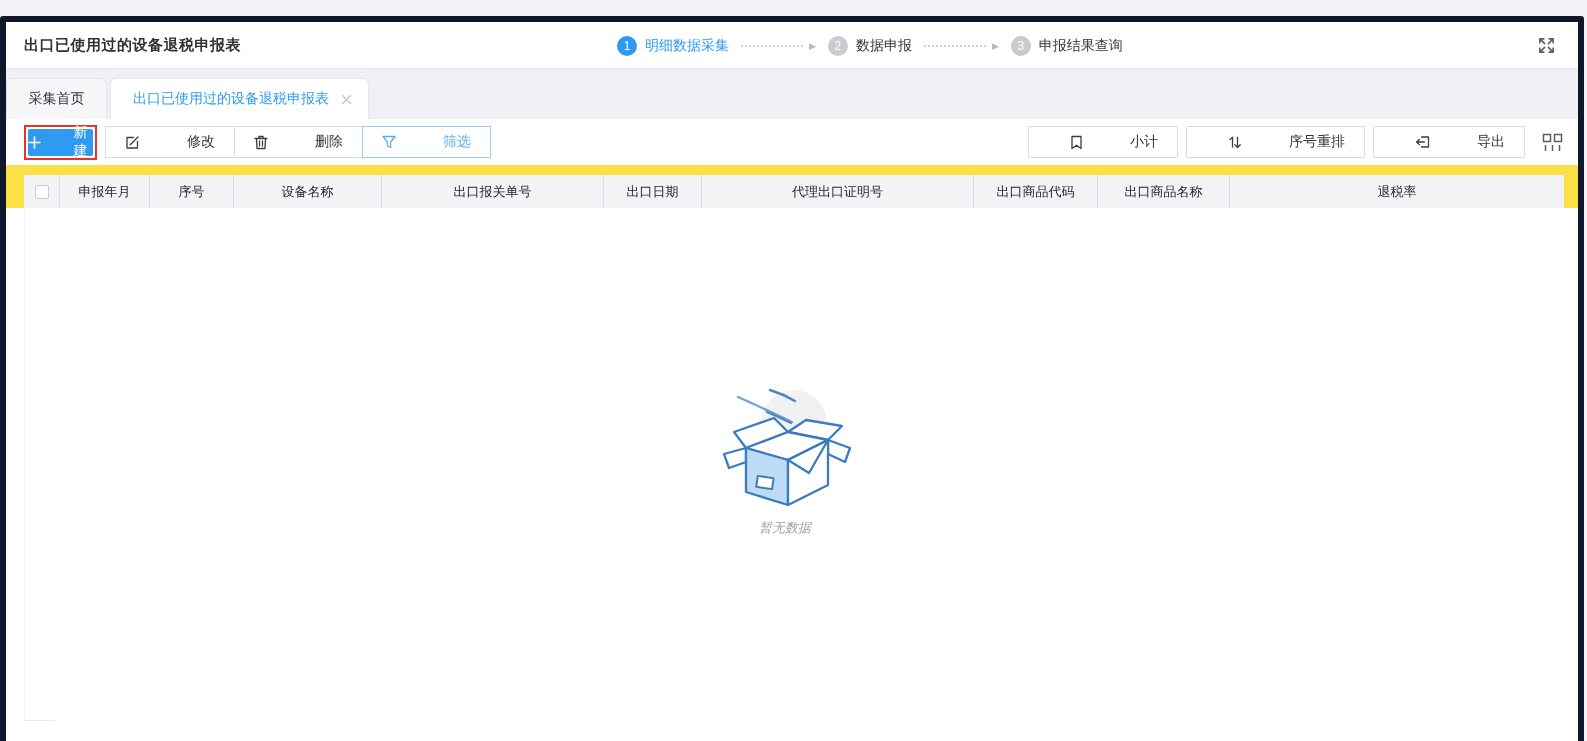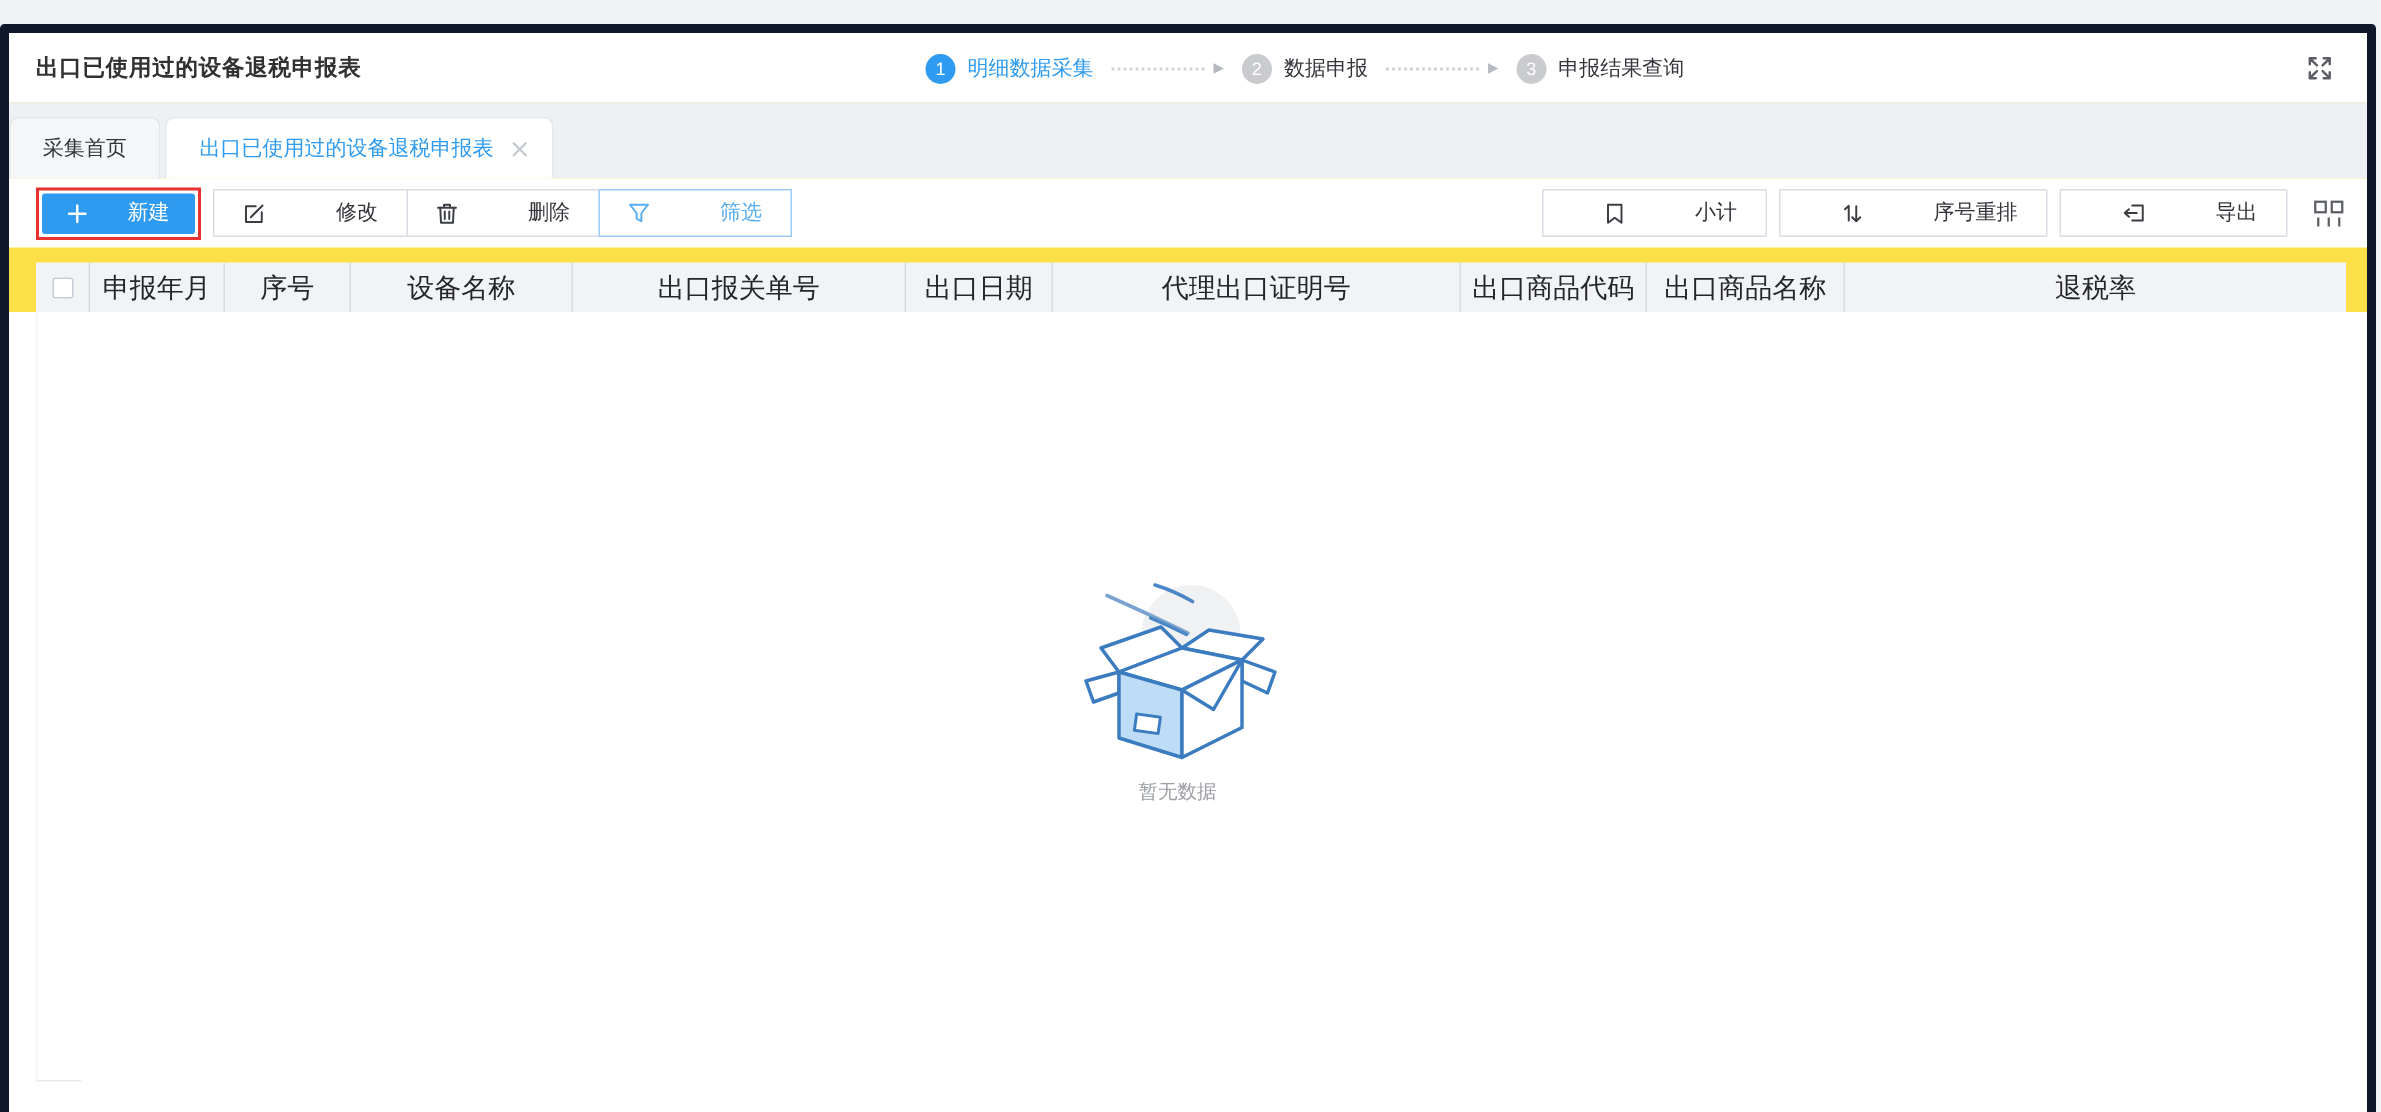--- a/index.html
+++ b/index.html
@@ -34,50 +34,50 @@
     border-bottom:none; color:#2e9bf0; }
   .tab-close { margin-left:12px; display:flex; align-items:center; }
 
   
   .toolbar { height:46px; display:flex; align-items:center; padding:0 14px 0 18px; background:#fff; }
   .annotation-box { border:2px solid #e8322e; padding:2px; display:inline-block; line-height:0; }
   .btn { height:32px; display:inline-flex; align-items:center; justify-content:center;
     background:#fff; border:1px solid #d9dce3; color:#33353a; font-size:14px;
     padding:0 19px; cursor:pointer; white-space:nowrap;gap:40px; }
   .btn .ico { margin-right:7px; display:flex; align-items:center; }
-  .btn-primary { height:27px; width:102px; background:#2e9bf0; border:none; color:#fff;
+  .btn-primary { height:27px; width:65px; background:#2e9bf0; border:none; color:#fff;
     font-size:14px; border-radius:2px; display:inline-flex; align-items:center;
     justify-content:center; cursor:pointer;gap:19px; }
   .btn-primary .ico { margin-right:8px; display:flex; }
   .btn-group { display:flex; margin-left:8px; }
   .btn-group .btn + .btn { margin-left:-1px; }
   .btn-filter { border-color:#9ccdf7; color:#57adf1; position:relative; z-index:1; }
   .toolbar-right { margin-left:auto; display:flex; align-items:center; }
   .toolbar-right .btn { border-radius:1px;padding-left:41px; }
   .toolbar-right .btn + .btn { margin-left:8px; }
   .col-setting-btn { margin-left:15px; width:24px; height:24px; border:none; background:none;
     display:flex; align-items:center; justify-content:center; cursor:pointer; }
 
   
   .grid-header { margin:10px 14px 0 18px; height:33px; background:#f2f3f5; display:flex; }
-  .hcell { display:flex; align-items:center; justify-content:center; font-size:18px;
+  .hcell { display:flex; align-items:center; justify-content:center; font-size:13px;
     color:#24262b; font-weight:500; border-right:1px solid #dadde3; flex:none; }
   .hcell:last-child { border-right:none; flex:1; }
   .cb-cell { width:36px; }
   .checkbox { width:14px; height:14px; background:#fff; border:1px solid #c8cdd5;
     border-radius:2px; cursor:pointer; }
   .c0{width:90px}.c1{width:84px}.c2{width:148px}.c3{width:222px}.c4{width:98px}
   .c5{width:272px}.c6{width:124px}.c7{width:132px}.c8{width:108px}
 
   
   .grid-body { position:relative; height:556px; background:#fff; }
   .fixed-col-line { position:absolute; left:18px; top:0; width:1px; height:513px; background:#f3f4f6; }
   .fixed-col-end { position:absolute; left:18px; top:512px; width:30px; height:1px; background:#e7e9ed; }
   .empty-state { position:absolute; left:0; right:14px; top:160px; display:flex;
-    flex-direction:column; align-items:center; }
+    flex-direction:column; align-items:center;font-style:italic; }
   .empty-text { font-size:13px; color:#9b9ea4; margin-top:6px; }
 </style>
 </head>
 <body>
 
 <div class="panel">
 
   <div class="topbar">
     <div class="page-title">出口已使用过的设备退税申报表</div>
 

